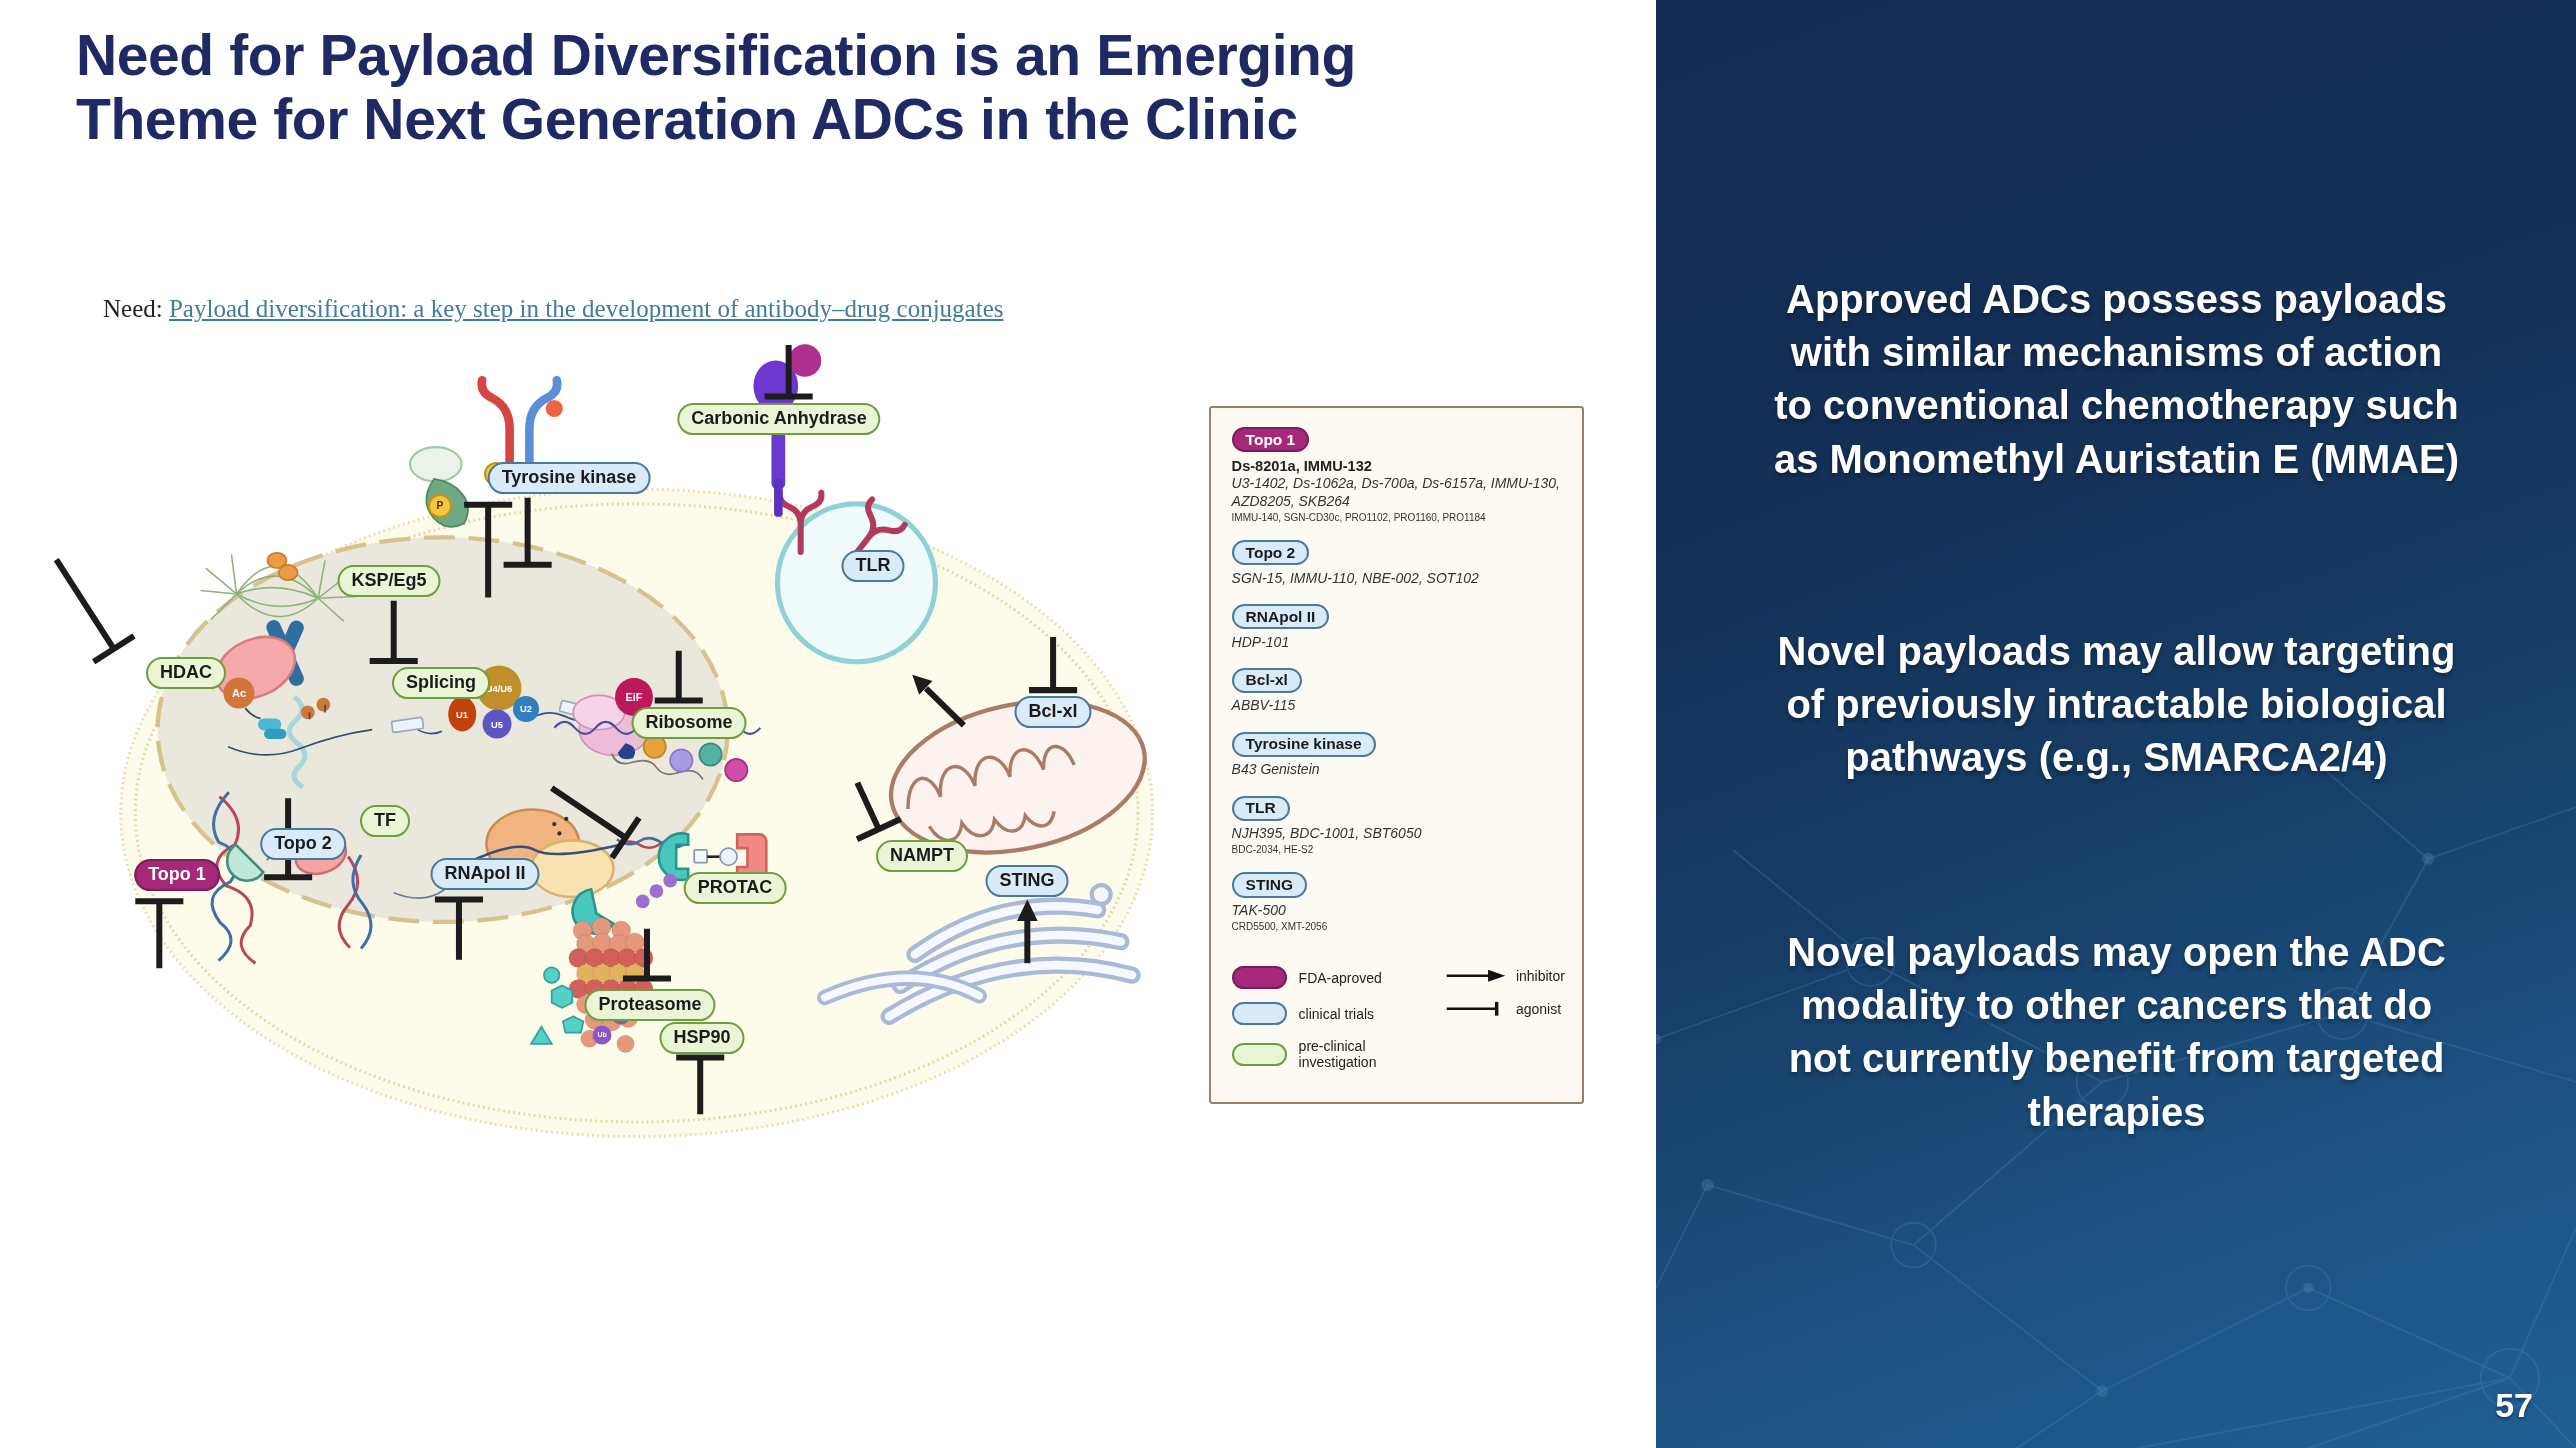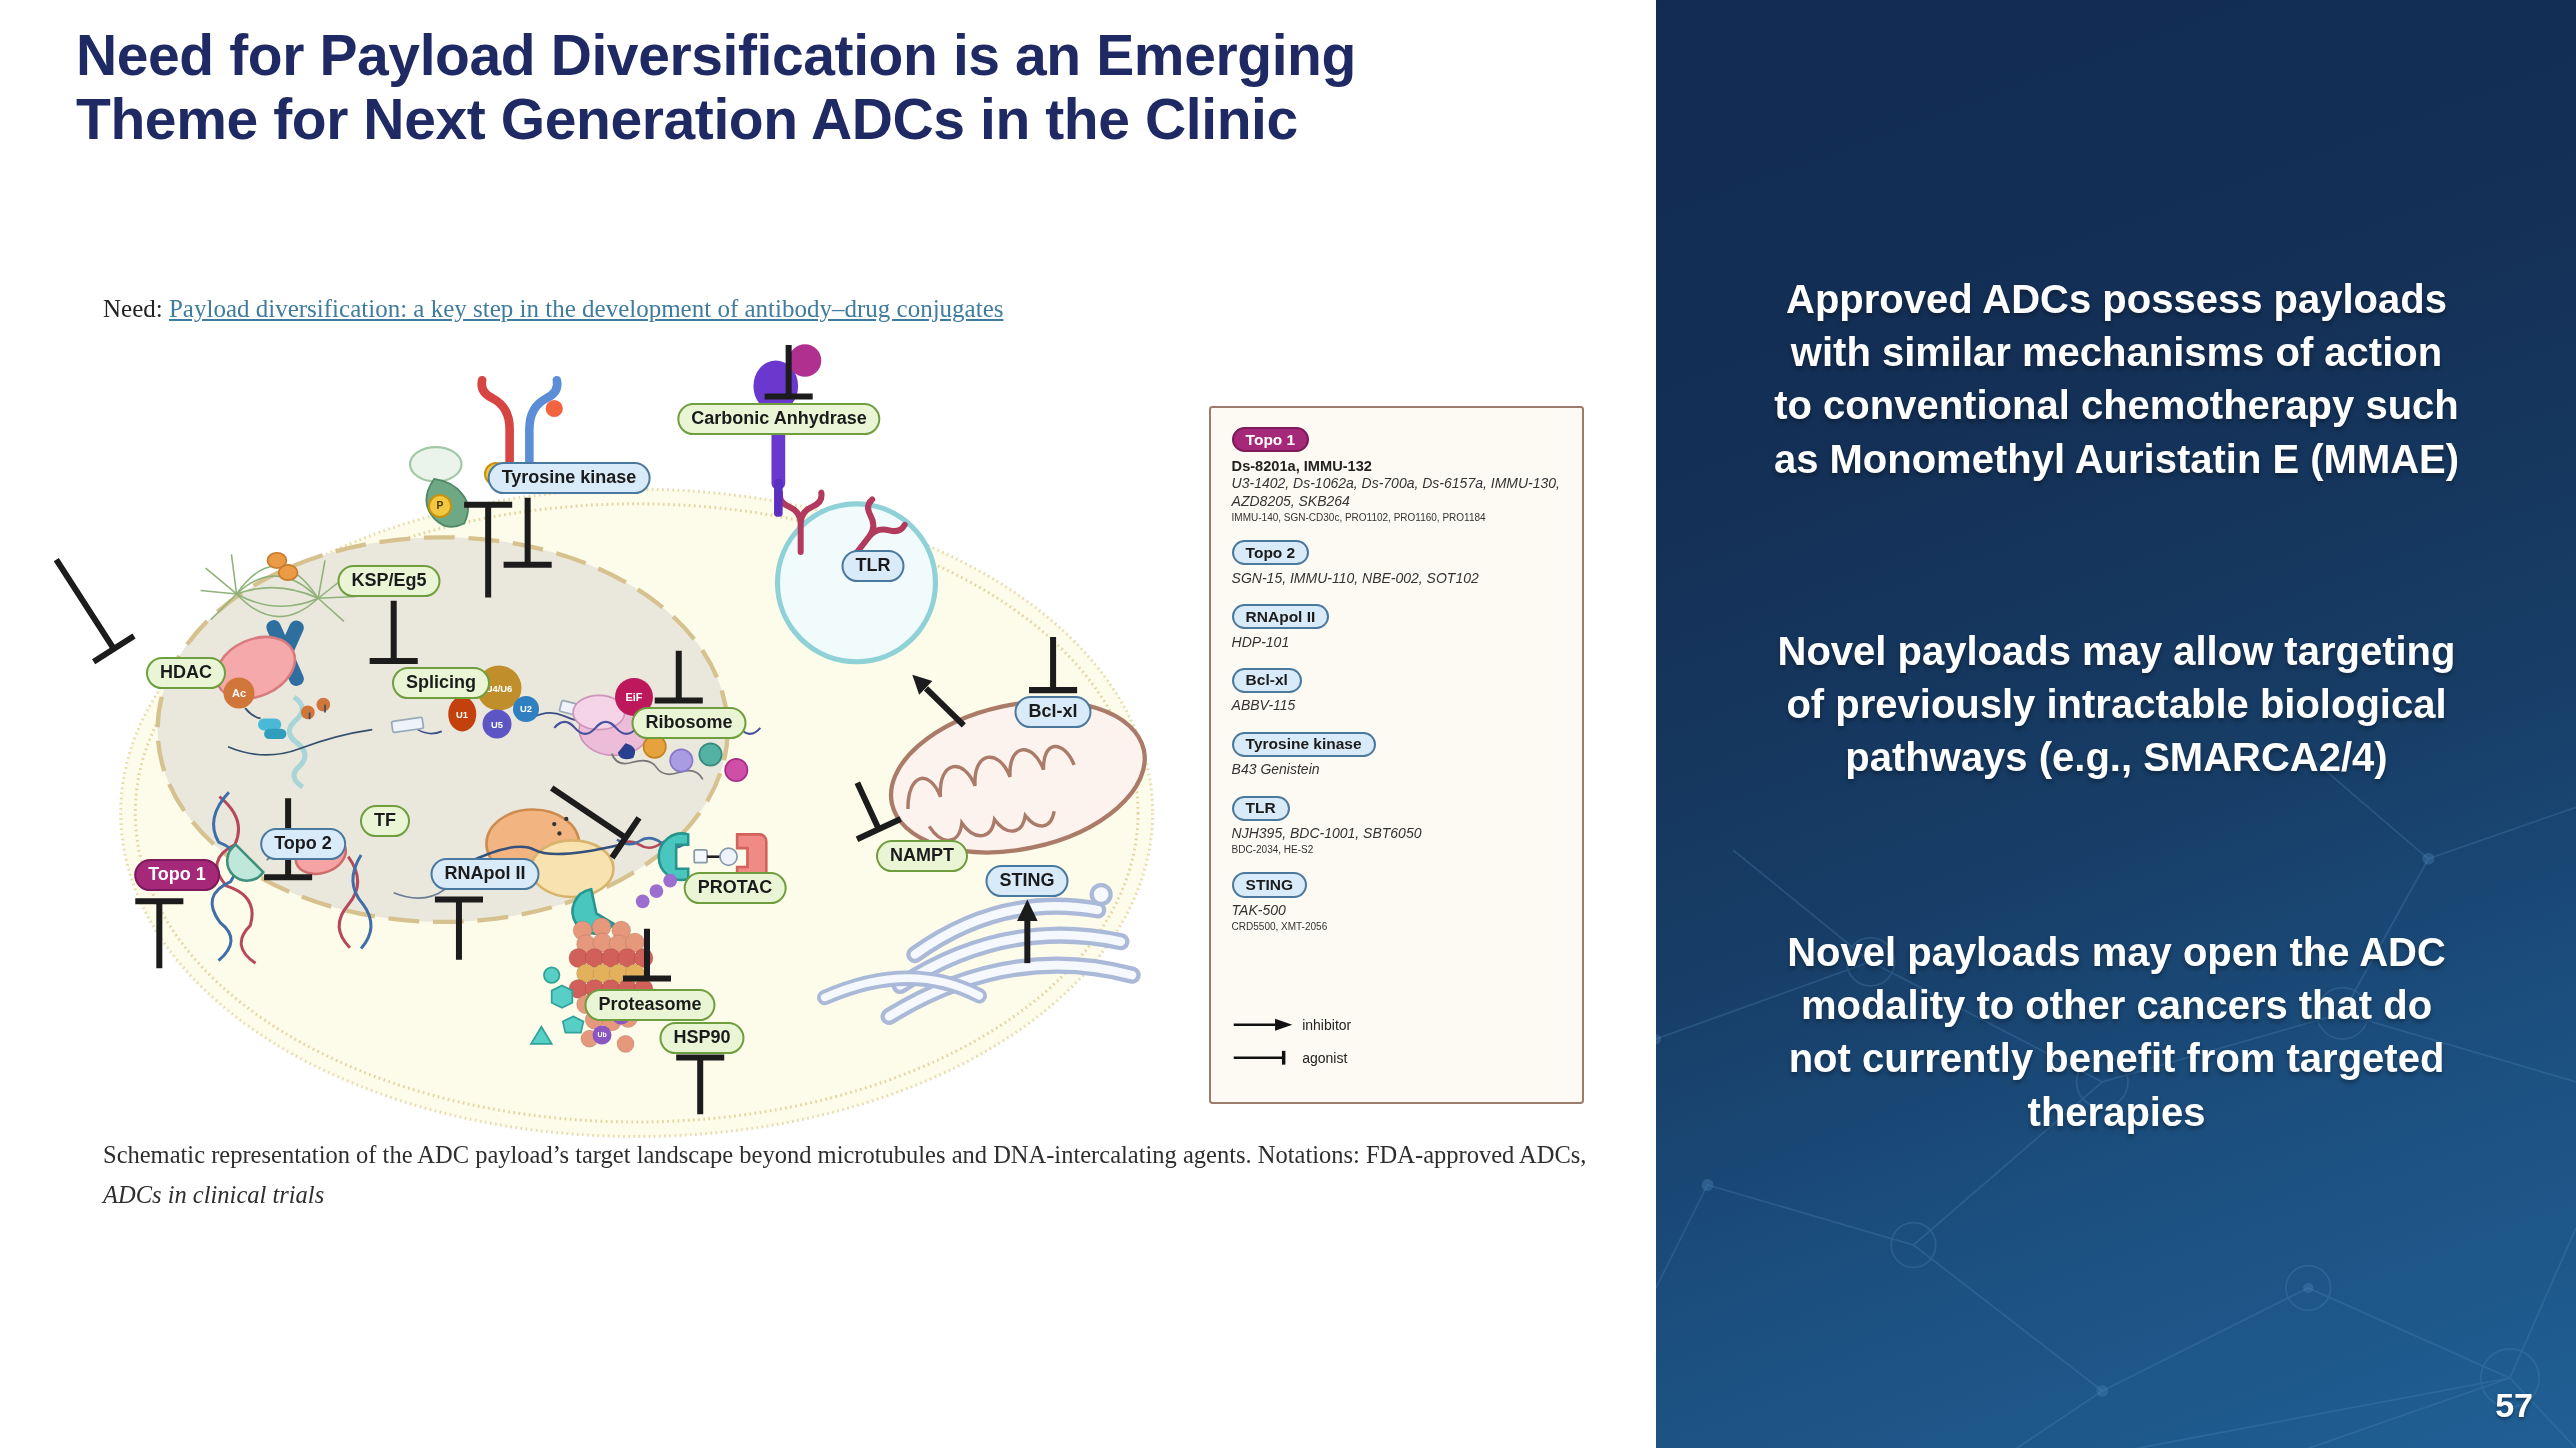--- a/index.html
+++ b/index.html
@@ -310,42 +310,53 @@
     <div id="legend-entries">
         <div class="lg-entry"><div class="lpill fda">Topo 1</div><div class="lg-bold">Ds-8201a, IMMU-132</div><div class="lg-italic">U3-1402, Ds-1062a, Ds-700a, Ds-6157a, IMMU-130, AZD8205, SKB264</div><div class="lg-small">IMMU-140, SGN-CD30c, PRO1102, PRO1160, PRO1184</div></div>
         <div class="lg-entry"><div class="lpill clinical">Topo 2</div><div class="lg-italic">SGN-15, IMMU-110, NBE-002, SOT102</div></div>
         <div class="lg-entry"><div class="lpill clinical">RNApol II</div><div class="lg-italic">HDP-101</div></div>
         <div class="lg-entry"><div class="lpill clinical">Bcl-xl</div><div class="lg-italic">ABBV-115</div></div>
         <div class="lg-entry"><div class="lpill clinical">Tyrosine kinase</div><div class="lg-italic">B43 Genistein</div></div>
         <div class="lg-entry"><div class="lpill clinical">TLR</div><div class="lg-italic">NJH395, BDC-1001, SBT6050</div><div class="lg-small">BDC-2034, HE-S2</div></div>
         <div class="lg-entry"><div class="lpill clinical">STING</div><div class="lg-italic">TAK-500</div><div class="lg-small">CRD5500, XMT-2056</div></div>
       </div>
     <div class="legend-key">
+      <div id="legend-swatches">
+          <div class="key-row">
+            <span class="swatch fda"></span>
+            <span class="key-label">FDA-aproved</span>
+          </div>
+          <div class="key-row">
+            <span class="swatch clinical"></span>
+            <span class="key-label">clinical trials</span>
+          </div>
+          <div class="key-row">
+            <span class="swatch preclinical"></span>
+            <span class="key-label">pre-clinical investigation</span>
+          </div>
+        </div>
       <div id="legend-markers" style="padding-right:3.4px;">
           <div class="marker-row">
             <svg width="62" height="15.5" viewBox="0 0 72 18">
               <line x1="2" y1="9" x2="52" y2="9" stroke="#111" stroke-width="3"></line>
               <polygon points="50,2 70,9 50,16" fill="#111"></polygon>
             </svg>
             <span class="key-label">inhibitor</span>
           </div>
           <div class="marker-row">
             <svg width="62" height="15.5" viewBox="0 0 72 18">
               <line x1="2" y1="9" x2="60" y2="9" stroke="#111" stroke-width="3"></line>
               <line x1="60" y1="1" x2="60" y2="17" stroke="#111" stroke-width="4"></line>
             </svg>
             <span class="key-label">agonist</span>
           </div>
         </div>
     </div>
   </div>
 
-  <div class="caption">
-    <span>Schematic representation of the ADC payload’s target landscape beyond microtubules and DNA-intercalating agents. Notations: FDA-approved ADCs, </span><span class="it">ADCs in clinical trials</span>
-  </div>
 
   <div class="right-panel">
     <svg class="plexus" width="920" height="1449" viewBox="0 0 1072 1687">
       <g stroke="#4e86b8" stroke-width="2" opacity="0.30" fill="none">
         <path d="M0,1210 L250,1120 L520,1260 L300,1450 L60,1380 L0,1500"></path>
         <path d="M520,1260 L800,1180 L1072,1260 M800,1180 L900,1000 L1072,940"></path>
         <path d="M300,1450 L520,1620 L760,1500 L995,1605 L1072,1430"></path>
         <path d="M995,1605 L1072,1687 M995,1605 L760,1687 M995,1605 L560,1687 M520,1620 L420,1687"></path>
         <path d="M250,1120 L90,990 M900,1000 L760,880"></path>
         <circle cx="250" cy="1120" r="28"></circle>

